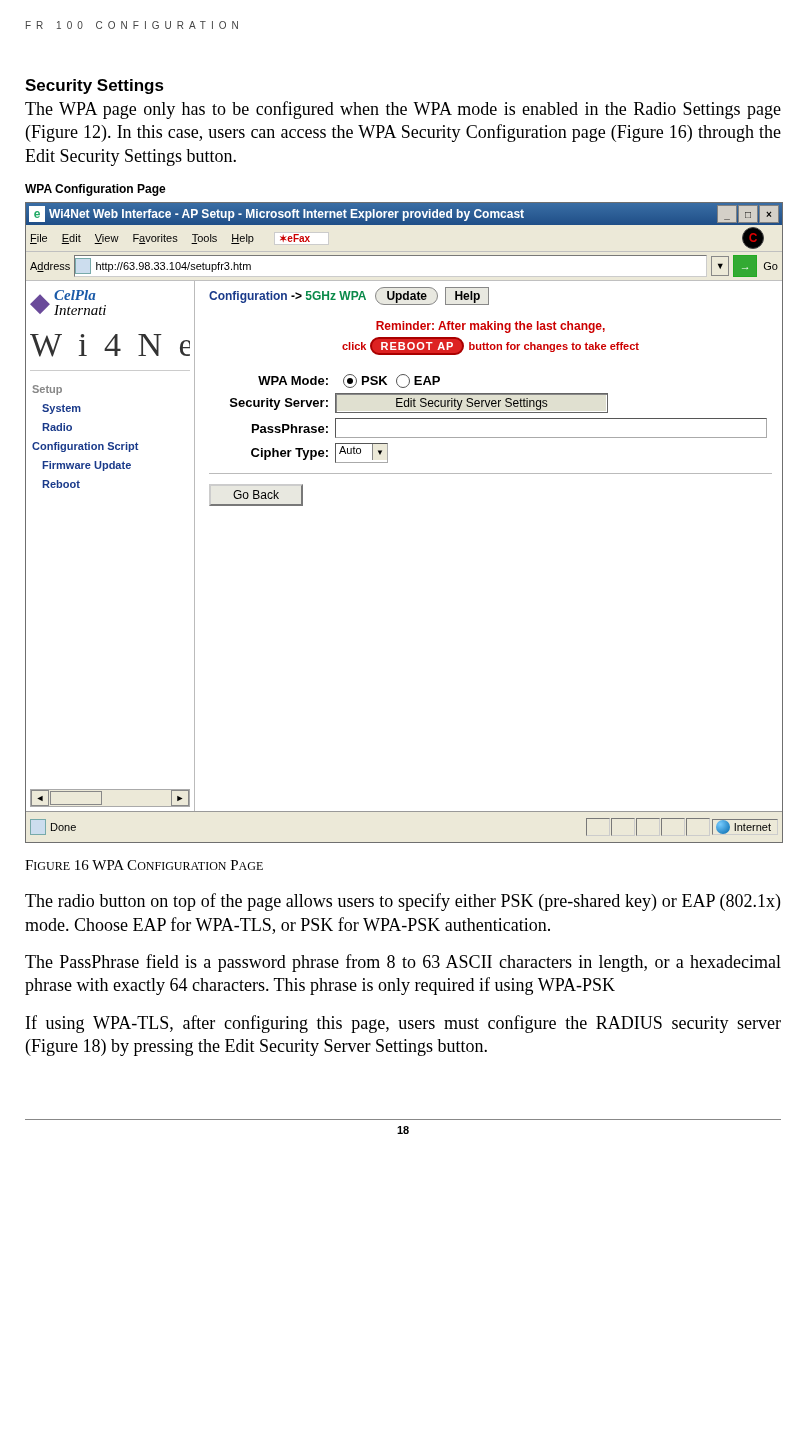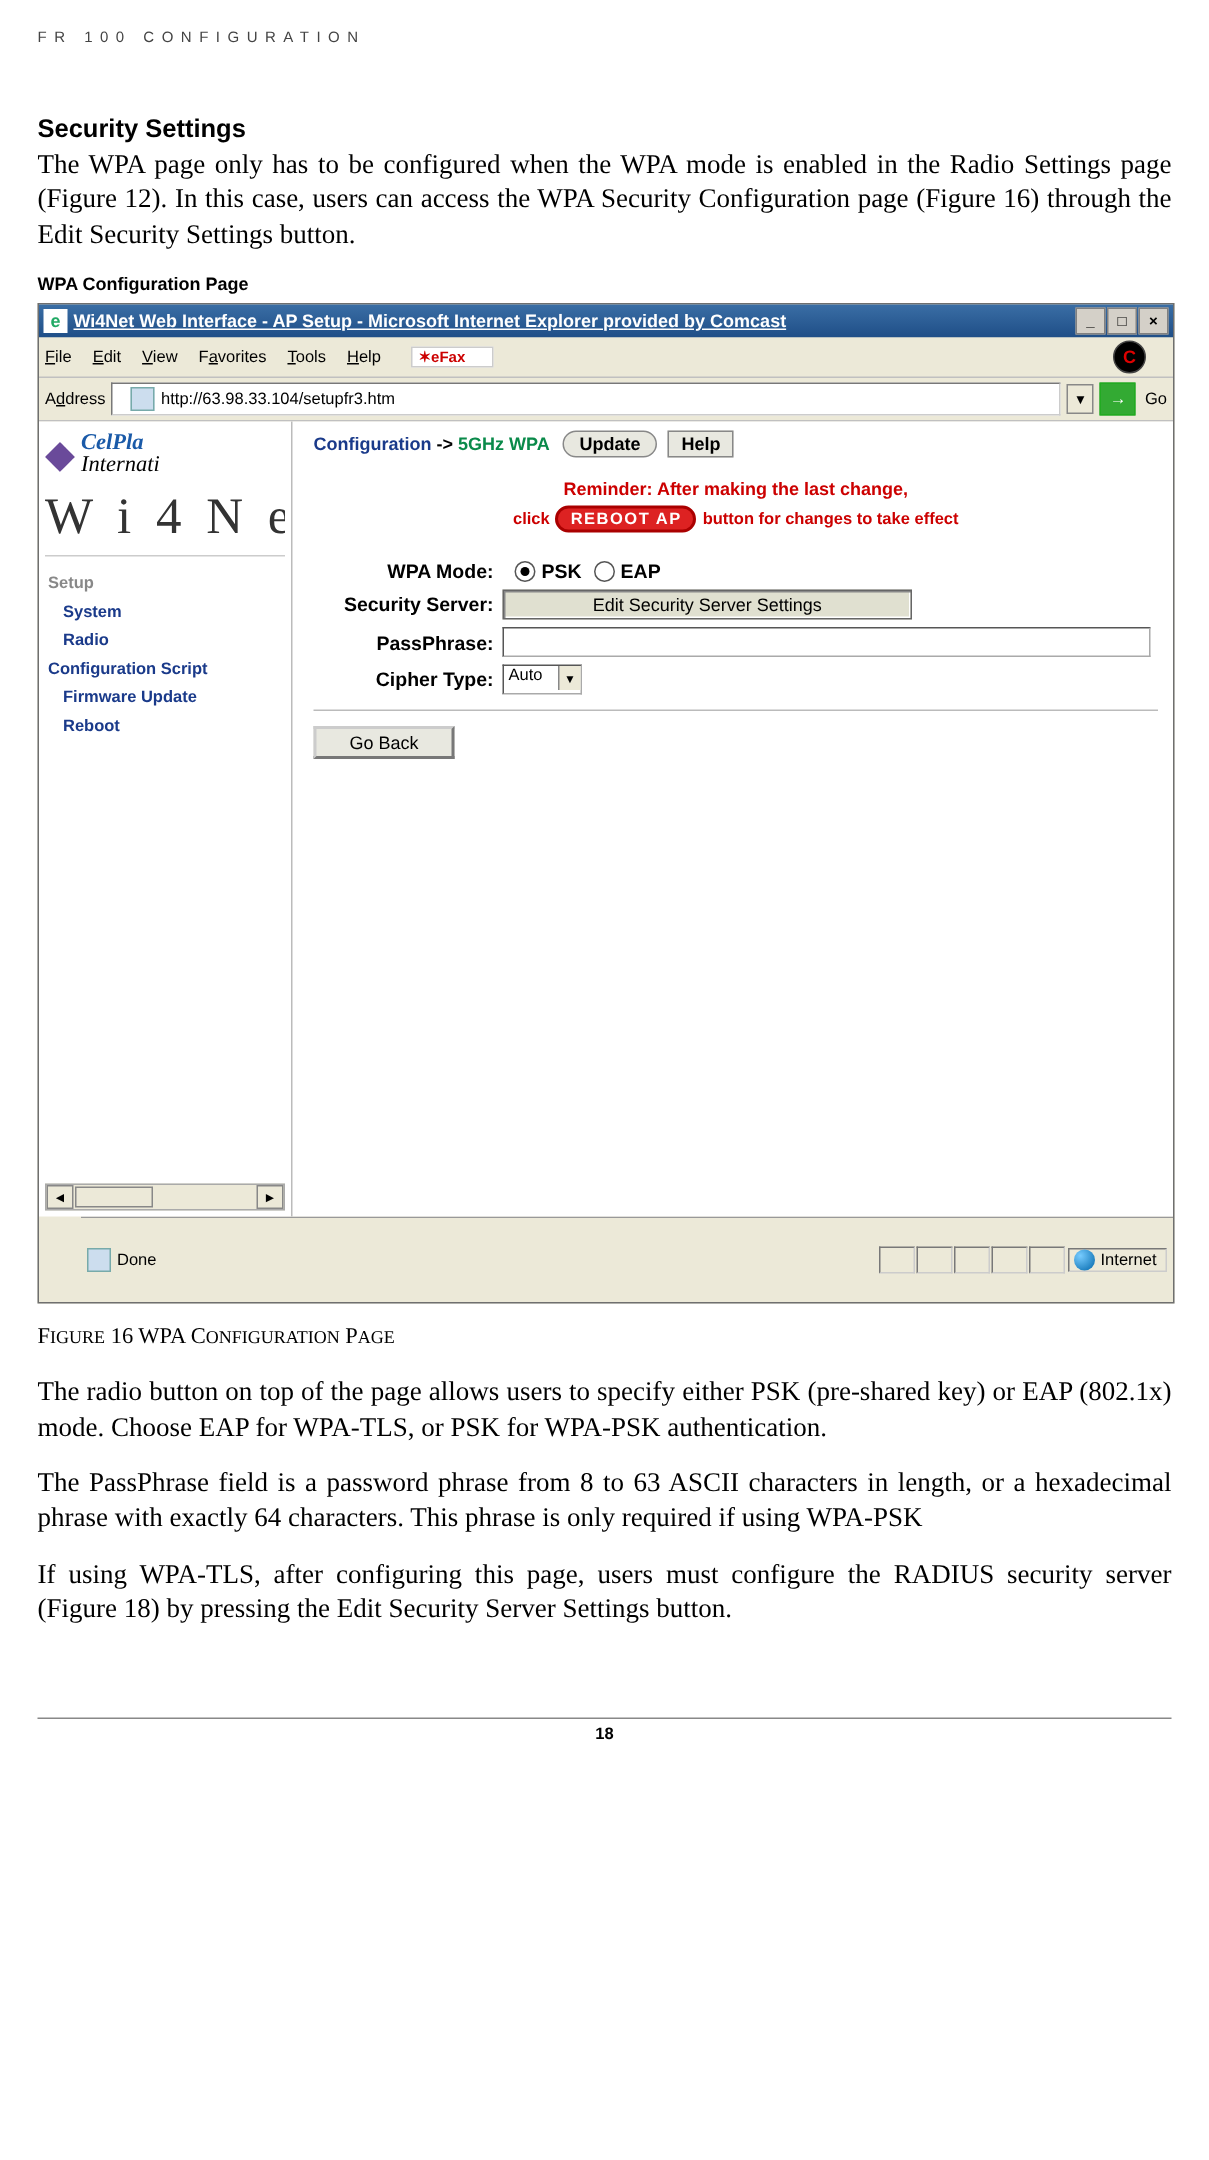--- a/index.html
+++ b/index.html
@@ -60,21 +60,21 @@
     display: flex;
     align-items: center;
     padding: 2px 3px;
     font-size: 12px;
     font-weight: bold;
   }
   .titlebar .tb-icon {
     width: 16px; height: 16px; background: #fff; margin-right: 4px;
     display:flex;align-items:center;justify-content:center;color:#2a6;font-size:12px;
   }
-  .titlebar .tb-title { flex: 1; text-decoration: underline; }
+  .titlebar .tb-title { flex: 1; }
   .titlebar .tb-btns { display:flex; gap:1px; }
   .titlebar .tb-btn {
     width: 18px; height: 16px; background: #d4d0c8; border:1px solid #808080;
     display:flex;align-items:center;justify-content:center;color:#000;font-size:10px;font-weight:bold;
   }
   .menubar {
     background:#ece9d8;
     border-bottom:1px solid #c0c0c0;
     display:flex;align-items:center;
     padding:2px 4px;
@@ -86,21 +86,21 @@
   }
   .menubar .circle-btn {
     margin-left:auto;width:20px;height:20px;border-radius:50%;background:#000;border:1px solid #444;
     display:flex;align-items:center;justify-content:center;color:#d00;font-weight:bold;font-size:12px;
   }
   .addrbar {
     display:flex;align-items:center;background:#ece9d8;border-bottom:1px solid #c0c0c0;
     padding:3px 4px;gap:4px;font-size:11px;
   }
   .addrbar .addr-input {
-    flex:1;background:#fff;border:1px inset #ccc;padding:2px 12px;display:flex;align-items:center;gap:4px;
+    flex:1;background:#fff;border:1px inset #ccc;padding:2px 0;display:flex;align-items:center;gap:4px;
   }
   .addrbar .addr-input .pg-icon{width:14px;height:14px;background:#cde;border:1px solid #7aa;}
   .addrbar .dropdown-btn{width:16px;height:18px;background:#ece9d8;border:1px solid #888;display:flex;align-items:center;justify-content:center;font-size:9px;}
   .addrbar .go-btn{width:22px;height:20px;background:#3a3;border:1px solid #2a2;display:flex;align-items:center;justify-content:center;color:#fff;font-weight:bold;}
   .addrbar .go-text{font-size:11px;padding-left:2px;}
 
   .content-area{background:#fff;display:flex;height:530px;position:relative;}
   .sidebar{width:160px;border-right:1px solid #bbb;padding:6px 4px 4px 4px;display:flex;flex-direction:column;}
   .logo-row{display:flex;align-items:center;gap:4px;margin-bottom:0;}
   .logo-cube{font-size:26px;color:#6a4a9a;}
@@ -132,21 +132,21 @@
   .radio-dot{width:12px;height:12px;border:1px solid #555;border-radius:50%;display:inline-flex;align-items:center;justify-content:center;margin:0 4px 0 8px;vertical-align:middle;}
   .radio-dot.checked::after{content:"";width:6px;height:6px;background:#000;border-radius:50%;}
   .wide-btn{border:1px solid #666;background:#e0e0d0;padding:2px 8px;font-size:12px;width:255px;text-align:center;box-shadow:1px 1px 0 #888 inset, -1px -1px 0 #fff inset;}
   .text-input{border:1px inset #aaa;background:#fff;height:18px;width:430px;}
   .select-box{border:1px inset #aaa;background:#fff;height:18px;width:48px;display:flex;align-items:flex-start;justify-content:space-between;padding-left:3px;font-size:11px;}
   .select-arrow{width:14px;height:16px;background:#ece9d8;border-left:1px solid #888;display:flex;align-items:center;justify-content:center;font-size:8px;}
   .num-input{border:1px inset #aaa;background:#fff;height:18px;width:48px;padding-left:3px;font-size:11px;display:flex;align-items:center;}
   hr.sep{border:none;border-top:1px solid #bbb;margin:10px 0;}
   .goback-btn{border:2px outset #ccc;background:#e8e8e0;padding:2px 10px;font-size:12px;width:70px;text-align:center;}
 
-  .statusbar{background:#ece9d8;border-top:1px solid #999;display:flex;align-items:center;padding:19px 4px;font-size:11px;margin-left:28px;}
+  .statusbar{background:#ece9d8;border-top:1px solid #999;display:flex;align-items:center;padding:6px 4px;font-size:11px;}
   .status-left{display:flex;align-items:center;gap:4px;}
   .status-icon{width:14px;height:14px;background:#cde;border:1px solid #7aa;}
   .status-panes{margin-left:auto;display:flex;gap:1px;}
   .status-pane{width:22px;height:16px;border:1px inset #ccc;}
   .status-internet{display:flex;align-items:center;gap:4px;border:1px inset #ccc;padding:0 6px 0 3px;margin-left:2px;}
   .globe{width:14px;height:14px;border-radius:50%;background:radial-gradient(circle at 30% 30%,#7cf,#06a);}
   .pg-footer{margin-top:60px;border-top:1px solid #888;text-align:center;padding-top:4px;font-family:Verdana,Arial,sans-serif;font-size:11px;font-weight:bold;}
 </style>
 </head>
 <body>

